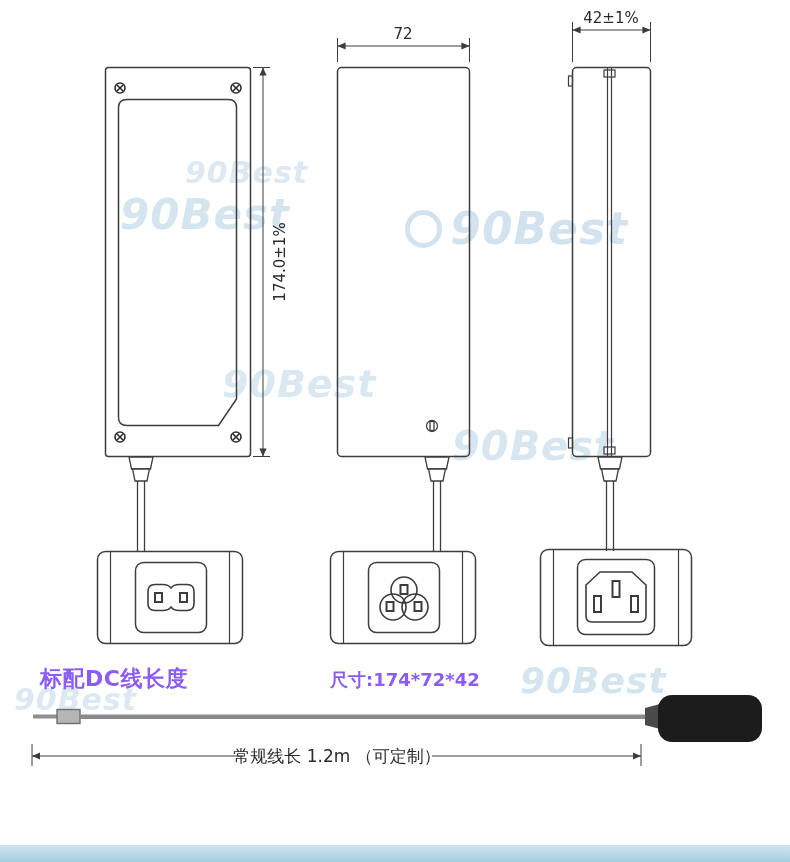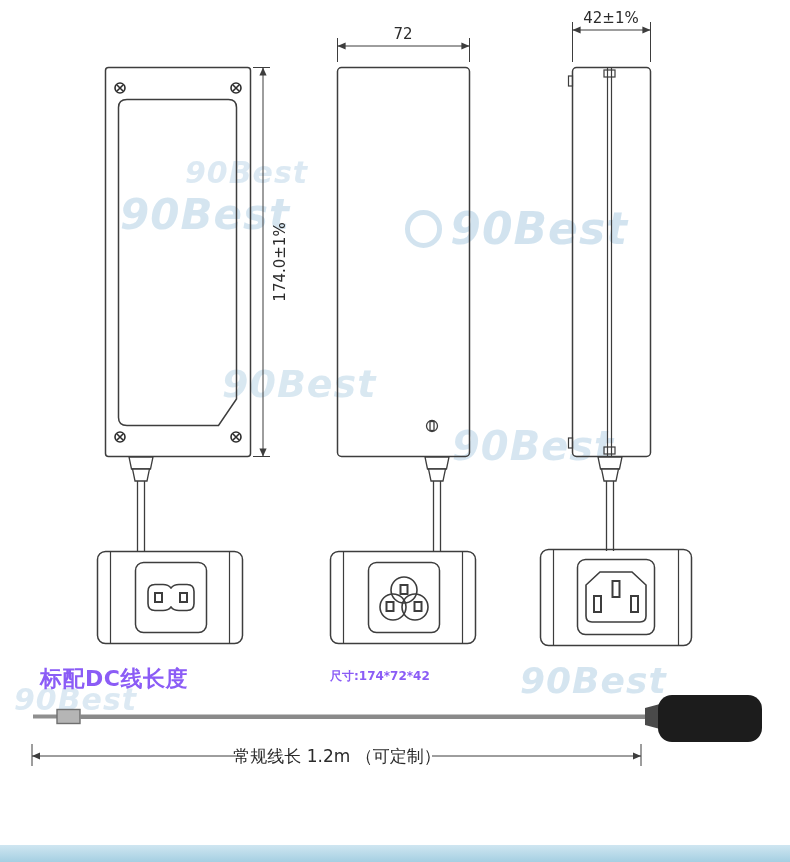--- a/index.html
+++ b/index.html
@@ -34,21 +34,21 @@
   #wm3 { left:405px; top:203px; font-size:44px; opacity:.45; }
   #wm4 { left:222px; top:362px; font-size:38px; opacity:.38; }
   #wm5 { left:452px; top:423px; font-size:40px; opacity:.40; }
   #wm6 { left:520px; top:660px; font-size:36px; opacity:.42; }
   #wm7 { left:14px;  top:682px; font-size:30px; opacity:.35; }
 
   svg.drawing { position:absolute; left:0; top:0; z-index:1; }
 
   .caption { position:absolute; z-index:2; color:#8b5cf6; }
   #caption-dc   { left:40px;  top:664px; font-size:22px; font-weight:600; letter-spacing:.5px; }
-  #caption-size { left:330px; top:668px; font-size:12px; font-weight:600; }
+  #caption-size { left:330px; top:668px; font-size:18px; font-weight:600; }
 
   .bottom-bar {
     position:absolute; left:0; bottom:0; z-index:2;
     width:790px; height:17px;
     background:linear-gradient(180deg,#cfe6f1 0%,#a5cfe2 100%);
   }
 </style>
 </head>
 <body>
 

